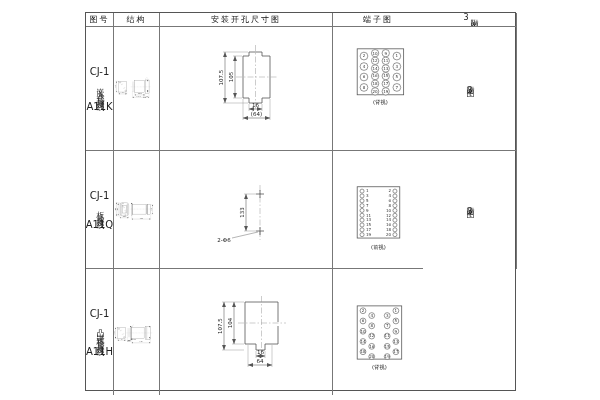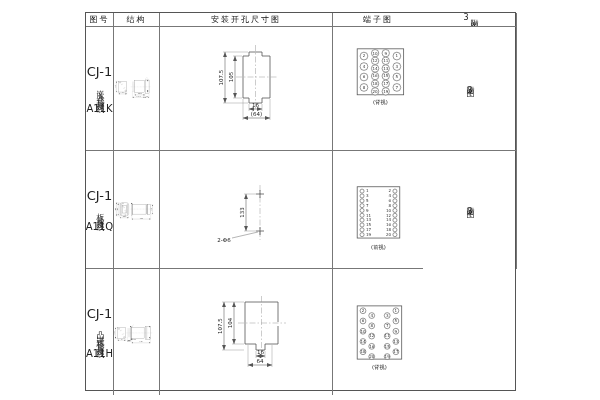--- a/index.html
+++ b/index.html
@@ -11,21 +11,21 @@
        grid-template-rows:14px 124px 118px 126px;
        border:1px solid #555;box-sizing:border-box;background:#fff;}
   .cell{border-right:1px solid #777;border-bottom:1px solid #777;box-sizing:border-box;
         display:flex;align-items:center;justify-content:center;overflow:hidden;}
   .lastcol{border-right:none;}
   .lastrow{border-bottom:none;}
   .hcell{font-size:8px;letter-spacing:2px;color:#111;white-space:nowrap;}
   .hwide{letter-spacing:6px;}
   .vtxt{writing-mode:vertical-rl;text-orientation:upright;font-size:8px;letter-spacing:3px;color:#222;line-height:1;}
   .structcell{flex-direction:column;}
-  .model{font-size:13px;margin-bottom:4px;}
+  .model{font-size:10px;margin-bottom:4px;}
   .code{font-size:10px;margin-top:2px;}
   svg{display:block;}
   .ln{stroke:#555;stroke-width:0.8;fill:none;}
   .thin{stroke:#777;stroke-width:0.55;fill:none;}
   .ext{stroke:#999;stroke-width:0.5;fill:none;}
   .cl{stroke:#999;stroke-width:0.5;fill:none;stroke-dasharray:6 2 1.5 2;}
   .dash{stroke-dasharray:2.5 2;}
   .dim{stroke:#666;stroke-width:0.6;fill:none;marker-start:url(#ar);marker-end:url(#ar);}
   .dt{font-size:5.5px;fill:#222;text-anchor:middle;}
   .tc{fill:#fff;stroke:#666;stroke-width:0.7;}

